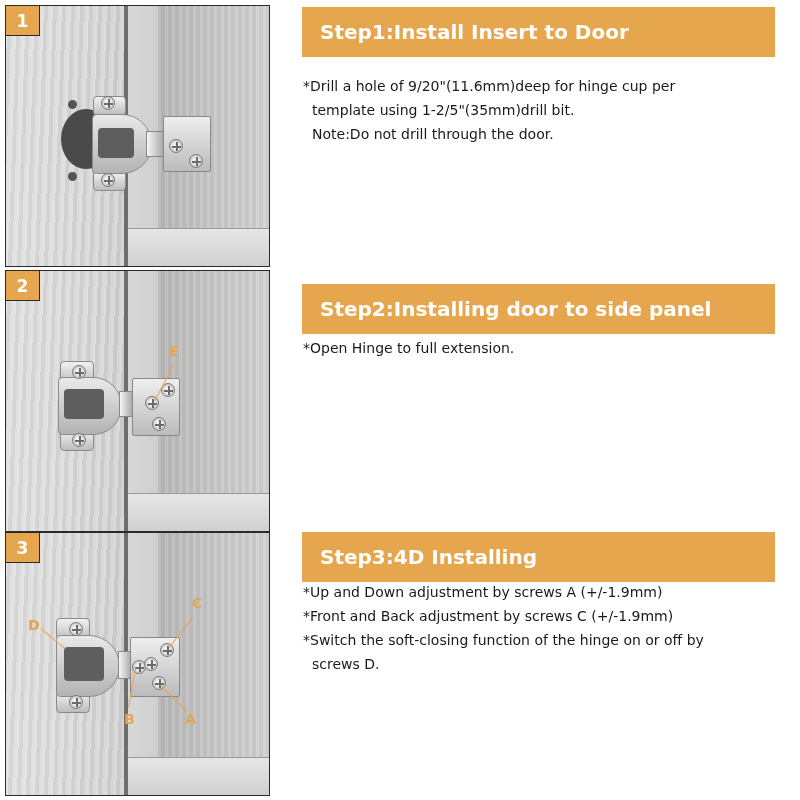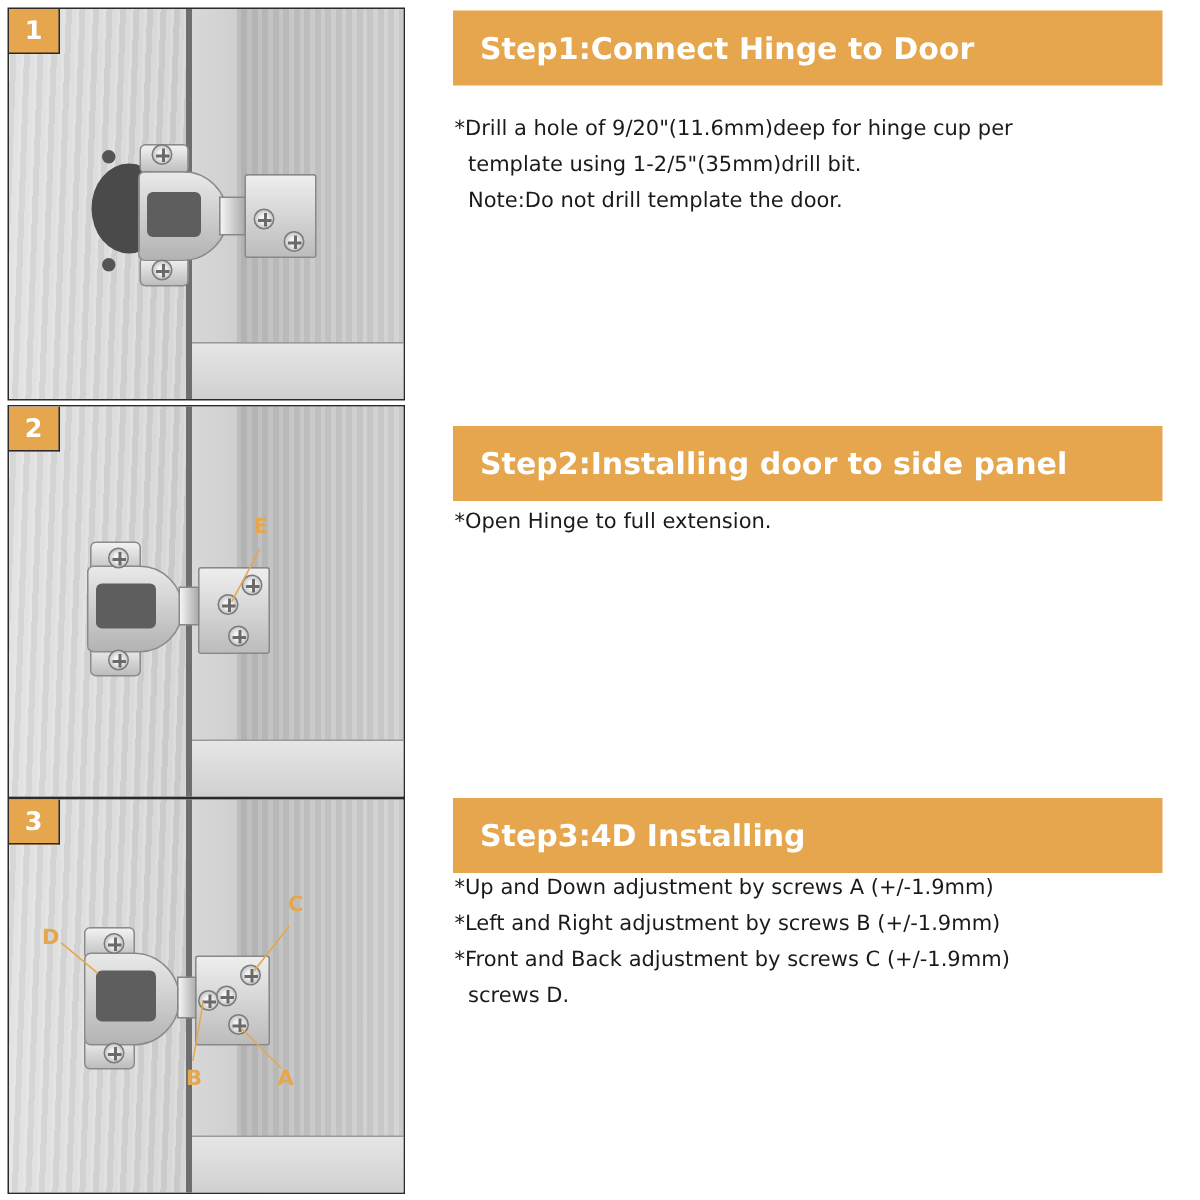--- a/index.html
+++ b/index.html
@@ -160,31 +160,31 @@
   <div class="leader" style="left:35px;top:95px;width:32px;transform:rotate(40deg);"></div>
   <div class="leader" style="left:130px;top:135px;width:40px;transform:rotate(100deg);"></div>
   <div class="leader" style="left:155px;top:152px;width:38px;transform:rotate(45deg);"></div>
   <div class="callout" style="left:186px;top:62px;">C</div>
   <div class="callout" style="left:22px;top:84px;">D</div>
   <div class="callout" style="left:118px;top:178px;">B</div>
   <div class="callout" style="left:179px;top:178px;">A</div>
   <div class="badge">3</div>
 </div>
 
-<div class="step-header h1">Step1:Connect Hinge to Door</div>
+<div class="step-header h1">Step1:Install Insert to Door</div>
 <div class="step-body b1">
   <div class="line">*Drill a hole of 9/20"(11.6mm)deep for hinge cup per</div>
   <div class="line indent">template using 1-2/5"(35mm)drill bit.</div>
-  <div class="line indent">Note:Do not drill template the door.</div>
+  <div class="line indent">Note:Do not drill through the door.</div>
 </div>
 
 <div class="step-header h2">Step2:Installing door to side panel</div>
 <div class="step-body b2">
   <div class="line">*Open Hinge to full extension.</div>
 </div>
 
 <div class="step-header h3">Step3:4D Installing</div>
 <div class="step-body b3">
   <div class="line">*Up and Down adjustment by screws A (+/-1.9mm)</div>
-  <div class="line">*Left and Right adjustment by screws B (+/-1.9mm)</div>
   <div class="line">*Front and Back adjustment by screws C (+/-1.9mm)</div>
+  <div class="line">*Switch the soft-closing function of the hinge on or off by</div>
   <div class="line indent">screws D.</div>
 </div>
 
 </body></html>

